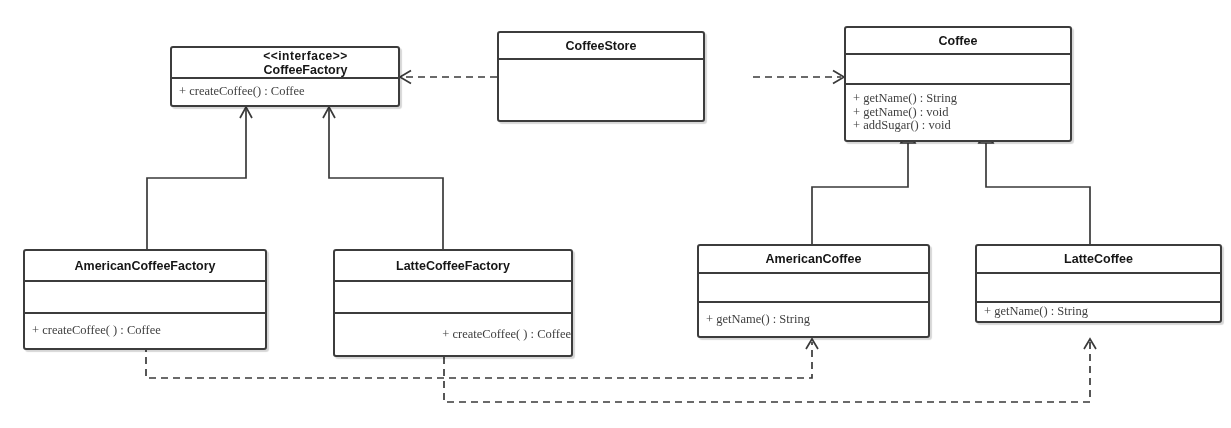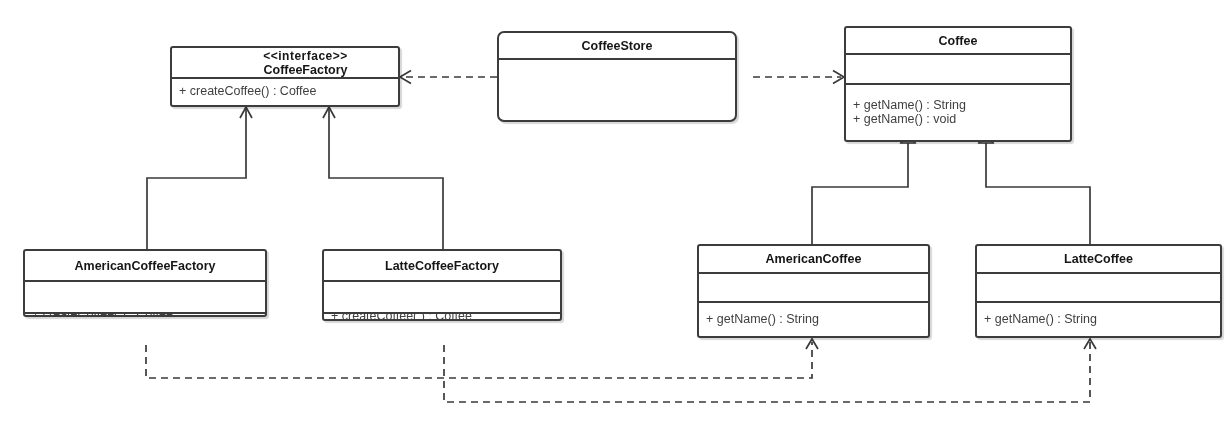--- a/index.html
+++ b/index.html
@@ -36,42 +36,42 @@
     font-weight:bold;color:var(--name-text,#161616);
     font-size:12.5px;line-height:14px;white-space:nowrap;
   }
   .stereotype{font-size:12px;letter-spacing:0.5px;}
   .c-fields{flex:0 0 auto;}
   .c-methods{
     flex:1 1 auto;
     display:flex;flex-direction:column;justify-content:center;
     font-size:12.5px;line-height:13.5px;
     color:var(--member-text,#3f3f3f);
-    padding-left:7px;white-space:nowrap;overflow:hidden;
+    padding-left:7px;white-space:nowrap;overflow:hidden;font-family:Liberation Serif, serif;
   }
 
   
   .b-cf {left:170px;top:46px; width:230px;height:61px;}
   .b-cf  .c-title{flex:0 0 29px;margin-left:41px;}
-  .b-cs {left:497px;top:31px; width:240px;height:91px;border-radius:7px;}
+  .b-cs {left:497px;top:31px; width:208px;height:91px;}
   .b-cs  .c-title{flex:0 0 25px;}
   .b-cs  .c-fields{flex:0 0 31px;}
   .b-co {left:844px;top:26px; width:228px;height:116px;}
   .b-co  .c-title{flex:0 0 25px;}
   .b-co  .c-fields{flex:0 0 30px;}
-  .b-acf{left:23px; top:249px;width:244px;height:68px;}
+  .b-acf{left:23px; top:249px;width:244px;height:101px;}
   .b-acf .c-title{flex:0 0 29px;}
   .b-acf .c-fields{flex:0 0 32px;}
-  .b-lcf{left:322px;top:249px;width:240px;height:72px;}
+  .b-lcf{left:333px;top:249px;width:240px;height:108px;text-align:right;}
   .b-lcf .c-title{flex:0 0 29px;}
   .b-lcf .c-fields{flex:0 0 32px;}
   .b-ac {left:697px;top:244px;width:233px;height:94px;}
   .b-ac  .c-title{flex:0 0 26px;}
   .b-ac  .c-fields{flex:0 0 29px;}
-  .b-lc {left:975px;top:244px;width:247px;height:94px;}
+  .b-lc {left:975px;top:244px;width:247px;height:79px;}
   .b-lc  .c-title{flex:0 0 26px;}
   .b-lc  .c-fields{flex:0 0 29px;}
 </style>
 </head>
 <body>
 
 <div id="canvas">
 
   <svg class="conn" width="1231" height="428" viewBox="0 0 1231 428">
 
@@ -134,20 +134,21 @@
   </div>
 
   <div class="uml-class b-co">
     <div class="compartment c-title">
       <div>Coffee</div>
     </div>
     <div class="compartment c-fields"></div>
     <div class="compartment c-methods">
       <div>+ getName() : String</div>
       <div>+ getName() : void</div>
+      <div>+ addSugar() : void</div>
     </div>
   </div>
 
   <div class="uml-class b-acf">
     <div class="compartment c-title">
       <div>AmericanCoffeeFactory</div>
     </div>
     <div class="compartment c-fields"></div>
     <div class="compartment c-methods">
       <div>+ createCoffee( ) : Coffee</div>

